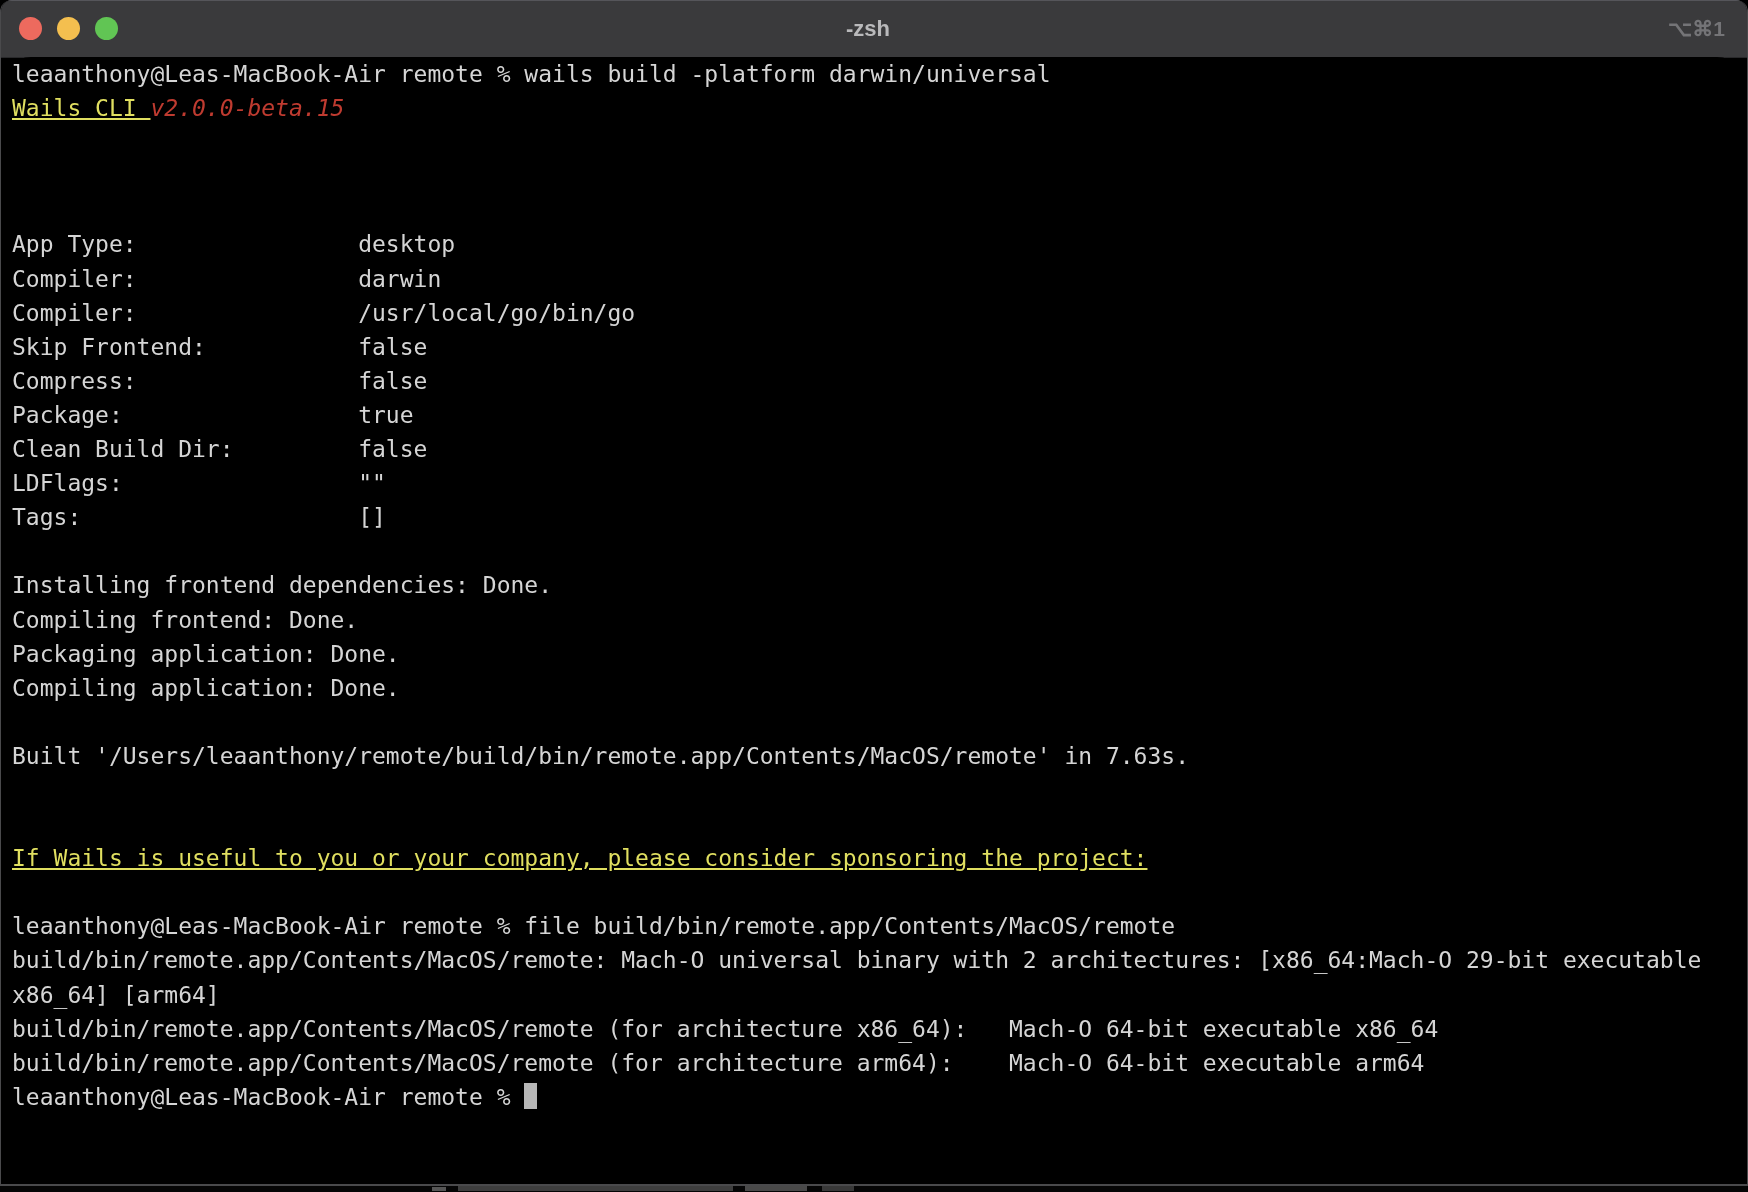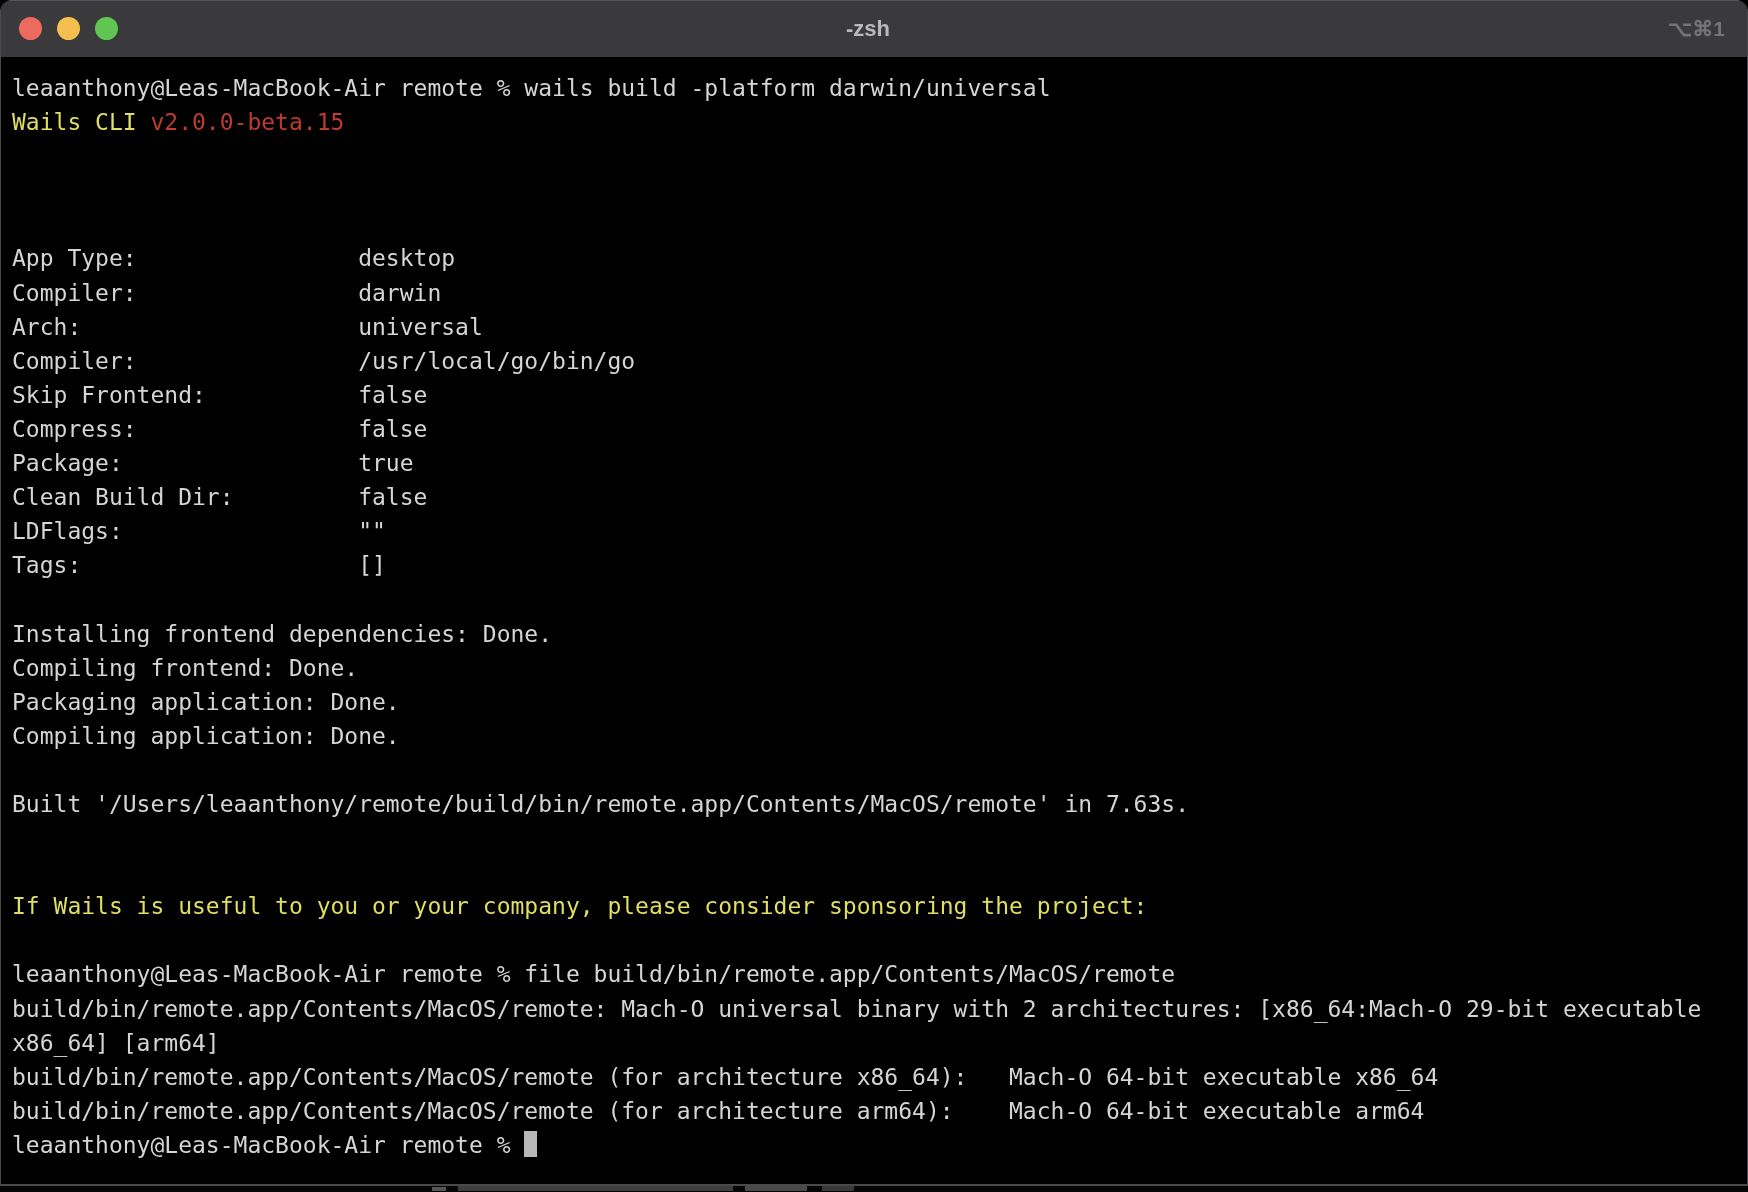--- a/index.html
+++ b/index.html
@@ -65,32 +65,33 @@
     line-height: 57px;
     font-family: "Liberation Sans", sans-serif;
     font-weight: 700;
     font-size: 21px;
     color: var(--shortcut_text, #747477);
   }
   .terminal {
     position: absolute;
     left: 0; top: 57px; right: 0; bottom: 0;
     background: var(--background, #000);
-    padding: 14px 8px 0 11px;
+    padding: 0 8px 0 11px;
     overflow: hidden;
+    border-radius: 30px;
   }
   .term-line {
     white-space: pre;
     font-size: 23px;
     line-height: 34.1px;
     min-height: 34.1px;
   }
   .c-fg     { color: var(--fg, #d5d5d5); }
-  .c-yellow { color: var(--yellow, #e0df60); }
-  .c-red    { color: var(--red, #bf3b30); }
+  .c-yellow { color: var(--yellow, #e0df60); text-decoration: underline; }
+  .c-red    { color: var(--red, #bf3b30); font-style: italic; }
   .cursor-block {
     display: inline-block;
     width: 13px;
     height: 26px;
     margin-bottom: -4px;
     background: var(--cursor, #b7b7b7);
   }
   .bottom-sliver {
     position: absolute;
     left: 0; bottom: 0;
@@ -118,21 +119,20 @@
     <div class="shortcut">⌥⌘1</div>
   </div>
   <div class="terminal">
       <div class="term-line"><span class="c-fg">leaanthony@Leas-MacBook-Air remote % wails build -platform darwin/universal</span></div>
       <div class="term-line"><span class="c-yellow">Wails CLI </span><span class="c-red">v2.0.0-beta.15</span></div>
       <div class="term-line"></div>
       <div class="term-line"></div>
       <div class="term-line"></div>
       <div class="term-line"><span class="c-fg">App Type:                desktop</span></div>
       <div class="term-line"><span class="c-fg">Compiler:                darwin</span></div>
-      <div class="term-line"><span class="c-fg">Arch:                    universal</span></div>
       <div class="term-line"><span class="c-fg">Compiler:                /usr/local/go/bin/go</span></div>
       <div class="term-line"><span class="c-fg">Skip Frontend:           false</span></div>
       <div class="term-line"><span class="c-fg">Compress:                false</span></div>
       <div class="term-line"><span class="c-fg">Package:                 true</span></div>
       <div class="term-line"><span class="c-fg">Clean Build Dir:         false</span></div>
       <div class="term-line"><span class="c-fg">LDFlags:                 ""</span></div>
       <div class="term-line"><span class="c-fg">Tags:                    []</span></div>
       <div class="term-line"></div>
       <div class="term-line"><span class="c-fg">Installing frontend dependencies: Done.</span></div>
       <div class="term-line"><span class="c-fg">Compiling frontend: Done.</span></div>

